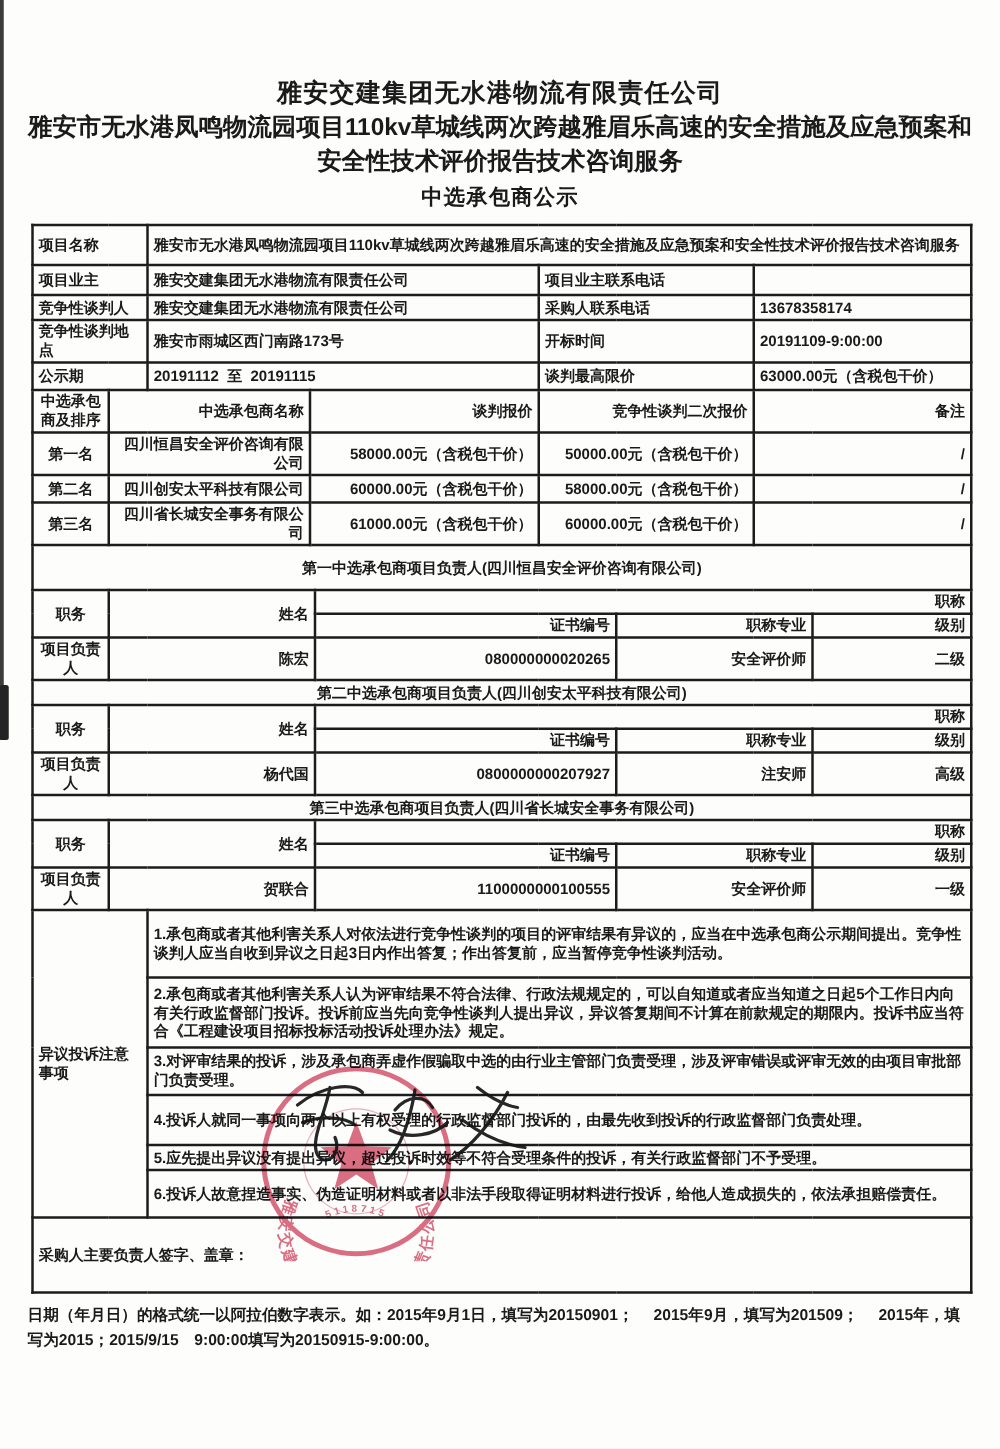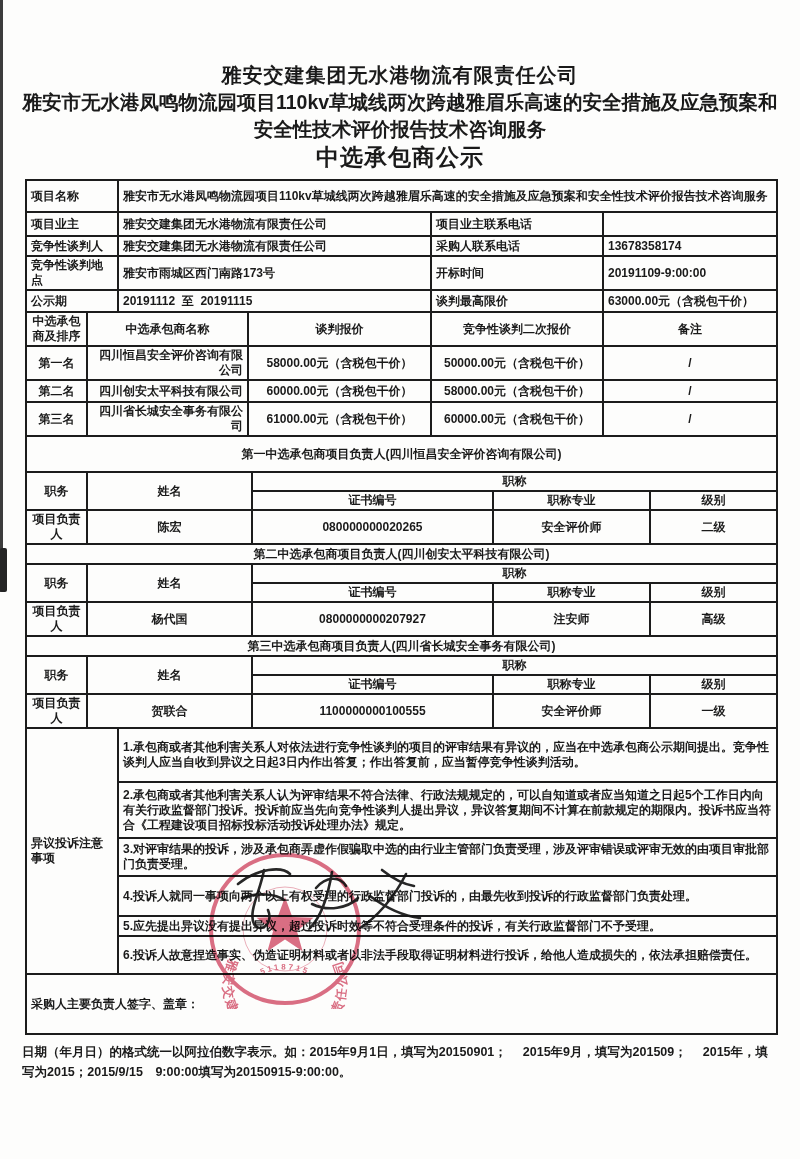--- a/index.html
+++ b/index.html
@@ -13,41 +13,41 @@
     color: #1a1a1a;
     overflow: hidden;
   }
   
   .scan-edge-1 { position:absolute; left:0; top:0; width:3px; height:592px; background:#3c3c3c; }
   .scan-edge-2 { position:absolute; left:0; top:548px; width:7px; height:44px; background:#242424; border-radius:2px; }
 
   .title-block { padding-top: 62px; text-align: center; }
   .title-line1 { font-size: 20px; font-weight: bold; line-height: 27px; letter-spacing: 1px; }
   .title-line2 { width: 762px; margin: 0 auto; font-size: 19.5px; font-weight: bold; line-height: 27px; }
-  .title-line3 { font-size: 23px; font-weight: bold; line-height: 27px; margin-top: 1px; letter-spacing: 1px; }
+  .title-line3 { font-size: 17px; font-weight: bold; line-height: 27px; margin-top: 1px; letter-spacing: 1px; }
 
   table.doc {
     border-collapse: collapse;
     table-layout: fixed;
     width: 751px;
     margin: 8px 0 0 25px;
   }
   table.doc td {
     border: 2px solid #1c1c1c;
     font-size: 12px;
     font-weight: bold;
     line-height: 15px;
     padding: 1px 4px;
     overflow: hidden;
     word-break: break-all;
     vertical-align: middle;
   }
   td.lab  { text-align: left; }
   td.val  { text-align: left; }
-  td.cen  { text-align: center; }
+  td.cen  { text-align: right; }
   td.small{ font-size: 11px; line-height: 13px; padding:1px 2px; text-align:center; }
   td.projname { line-height: 15px; }
   td.co-name { font-size: 11.5px; line-height: 11.5px; padding: 0 3px; text-align:right; }
   td.sec-head { text-align: center; font-size: 12.5px; }
   td.note { vertical-align: top; padding: 5px 6px 2px 6px; line-height: 17px; }
   td.note-tight { padding-top: 2px; }
   td.pre { white-space: pre-wrap; }
   td.sig-cell { vertical-align: middle; padding-left: 7px; font-size: 12.5px; }
 
   .footer-note {

